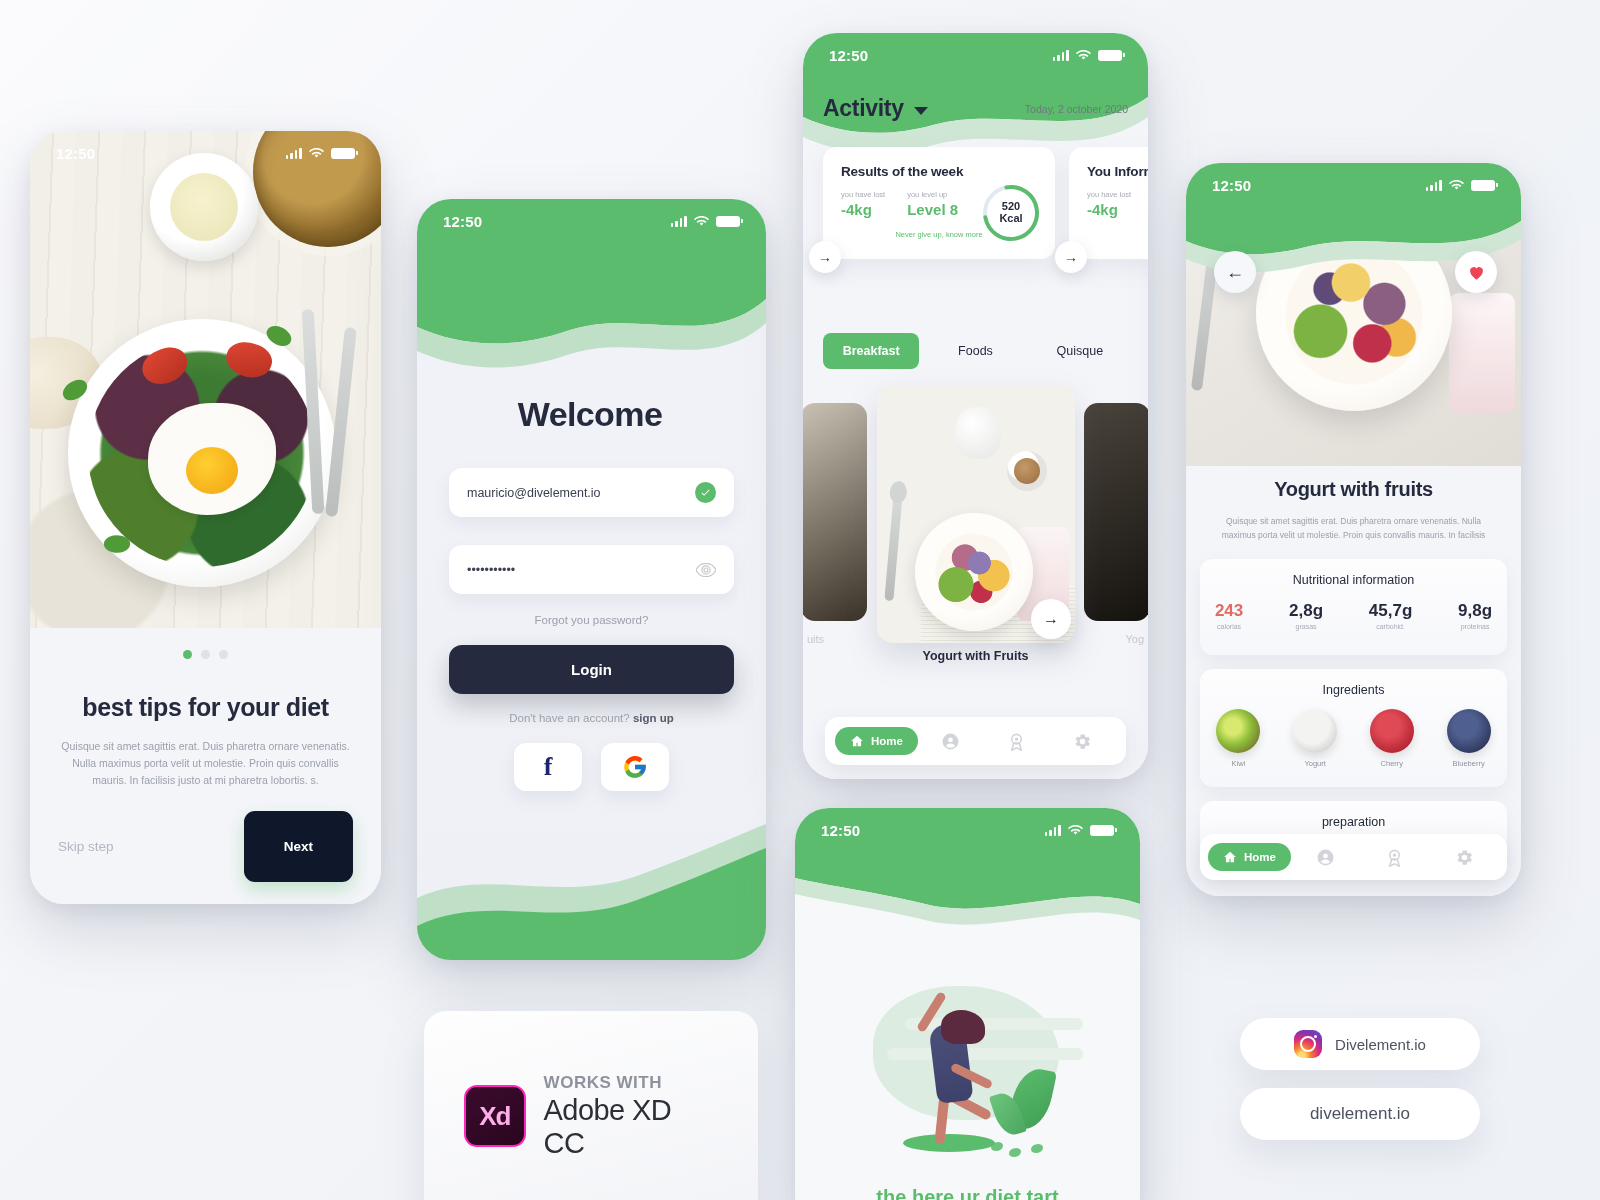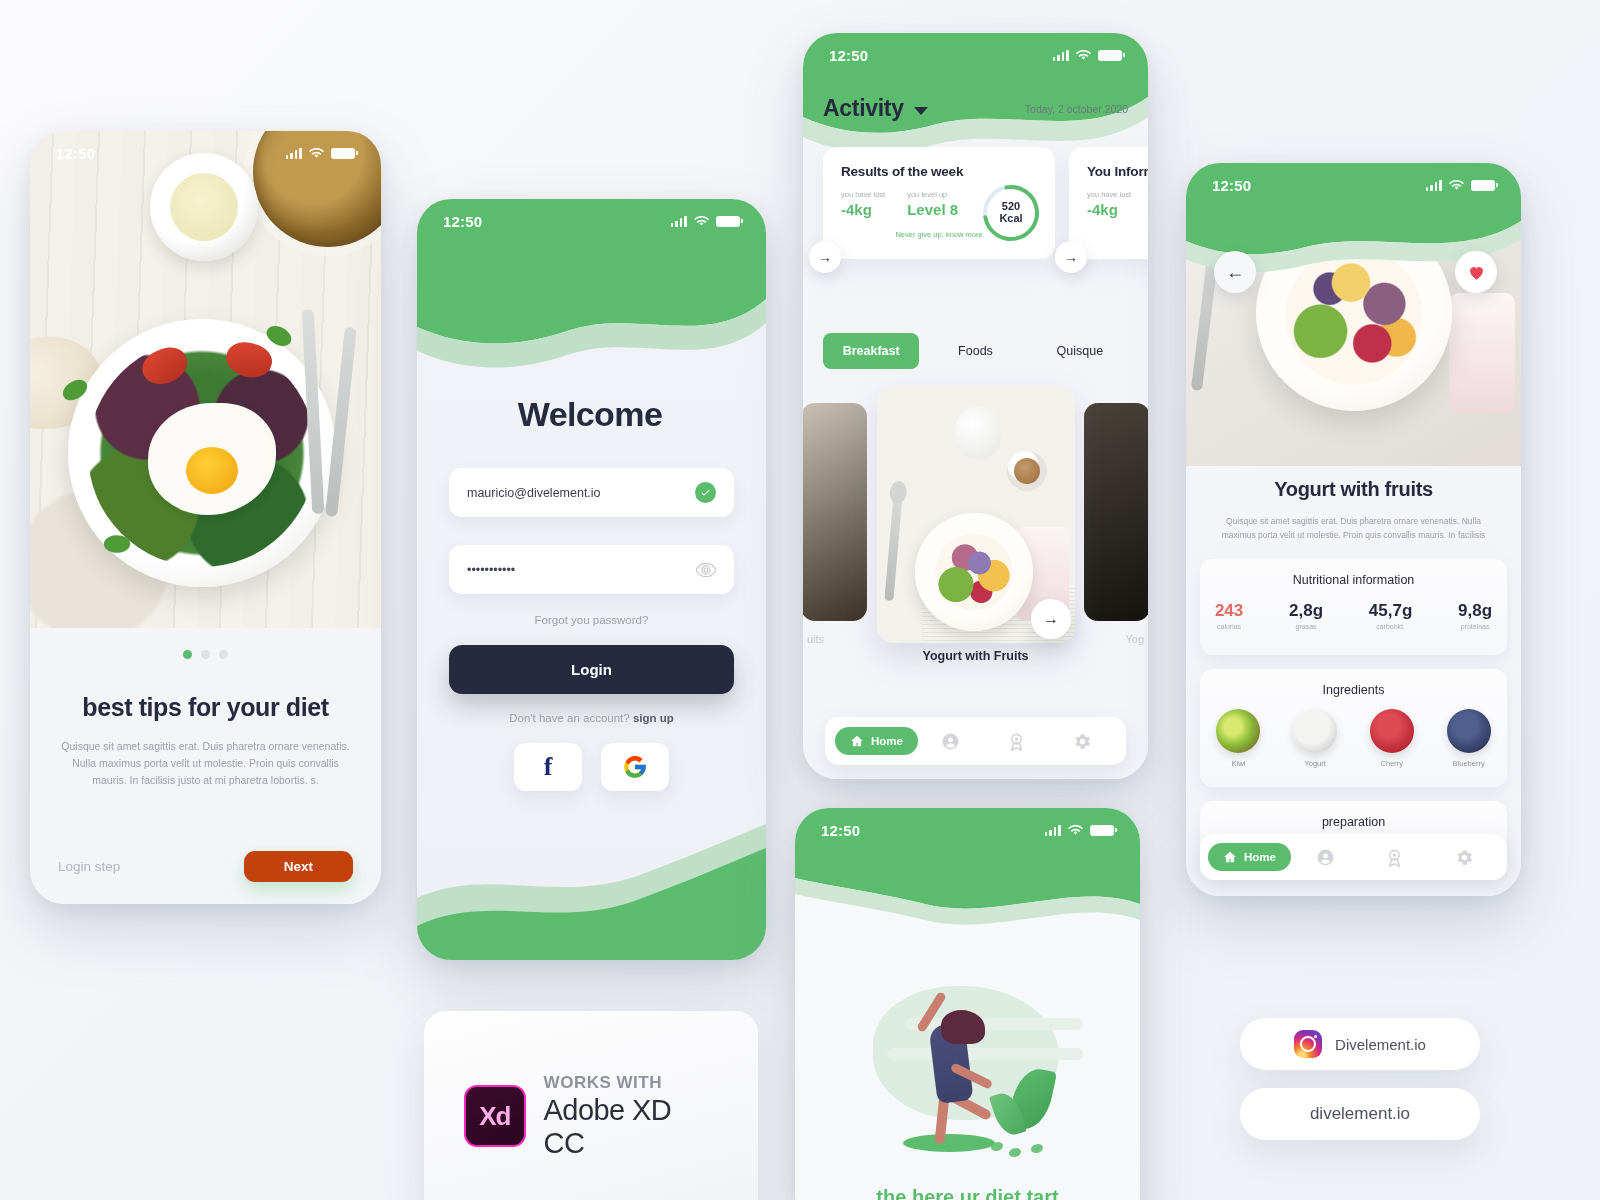--- a/index.html
+++ b/index.html
@@ -93,22 +93,22 @@
 
   .s1-body { position:absolute; left:0; right:0; bottom:0; height:276px; background:#f4f5f9; z-index:10;
     display:flex; flex-direction:column; align-items:center; padding: 22px 28px 0; }
   .dots { display:flex; gap:9px; margin-bottom: 34px; }
   .dots span { width: 9px; height: 9px; border-radius:50%; background:#dfe1e7; }
   .dots span.on { background:#5cbc6e; }
   .s1-title { font-size: 25px; font-weight: bold; color: #262a3e; letter-spacing:-.4px; }
   .s1-desc { margin-top: 16px; font-size: 10.5px; line-height: 1.62; color: #9aa0ad; text-align:center; }
   .s1-foot { position:absolute; left:28px; right:28px; bottom: 22px; display:flex; align-items:center; justify-content:space-between; }
   .skip { font-size: 13.5px; color:#b2b7c2; }
-  .nextbtn { background:#c2410c; color:#fff; font-size:13.5px; font-weight:bold; border:none;
-    border-radius: 11px; padding: 8px 40px; cursor:pointer; box-shadow: 0 8px 18px rgba(92,188,110,.32); }
+  .nextbtn { background:#0f172a; color:#fff; font-size:13.5px; font-weight:bold; border:none;
+    border-radius: 11px; padding: 28px 40px; cursor:pointer; box-shadow: 0 8px 18px rgba(92,188,110,.32); }
 
   
   #s2 { left: 417px; top: 199px; width: 349px; height: 761px; }
   .s2-bg { position:absolute; inset:0; background: linear-gradient(180deg,#f2f3f8 0%, #eef0f6 100%); }
   .s2-botwave { position:absolute; left:0; right:0; bottom:0; height: 180px; }
   .s2-botwave svg{display:block;width:100%;height:100%;}
   .s2-inner { position:absolute; inset:0; z-index:12; padding: 0 32px; }
   .welcome { position:absolute; top: 196px; left:0; right:3px; text-align:center; font-size: 34px; font-weight:bold; color:#262a3e; letter-spacing:-.6px; }
   .field { position:absolute; left:32px; right:32px; height: 49px; background:#fff; border-radius: 13px;
     display:flex; align-items:center; padding: 0 18px; box-shadow: 0 7px 16px rgba(110,120,145,.10); }
@@ -351,21 +351,21 @@
     </div>
     <div class="s1-body">
       <div class="dots">
         <span class="on"></span>
         <span></span>
         <span></span>
       </div>
       <div class="s1-title">best tips for your diet</div>
       <div class="s1-desc">Quisque sit amet sagittis erat. Duis pharetra ornare venenatis. Nulla maximus porta velit ut molestie. Proin quis convallis mauris. In facilisis justo at mi pharetra lobortis. s.</div>
       <div class="s1-foot">
-        <span class="skip">Login step</span>
+        <span class="skip">Skip step</span>
         <button class="nextbtn">Next</button>
       </div>
     </div>
   </div>
 
   <div class="phone" id="s2">
     <div class="s2-bg"></div>
     <div class="greenhead">
       <svg viewBox="0 0 349 200" preserveAspectRatio="none" style="height:200px">
         <path d="M0 0 H349 V100 C290 152 220 108 150 132 C92 152 40 146 0 128 Z" fill="#5cbc6e"></path>

